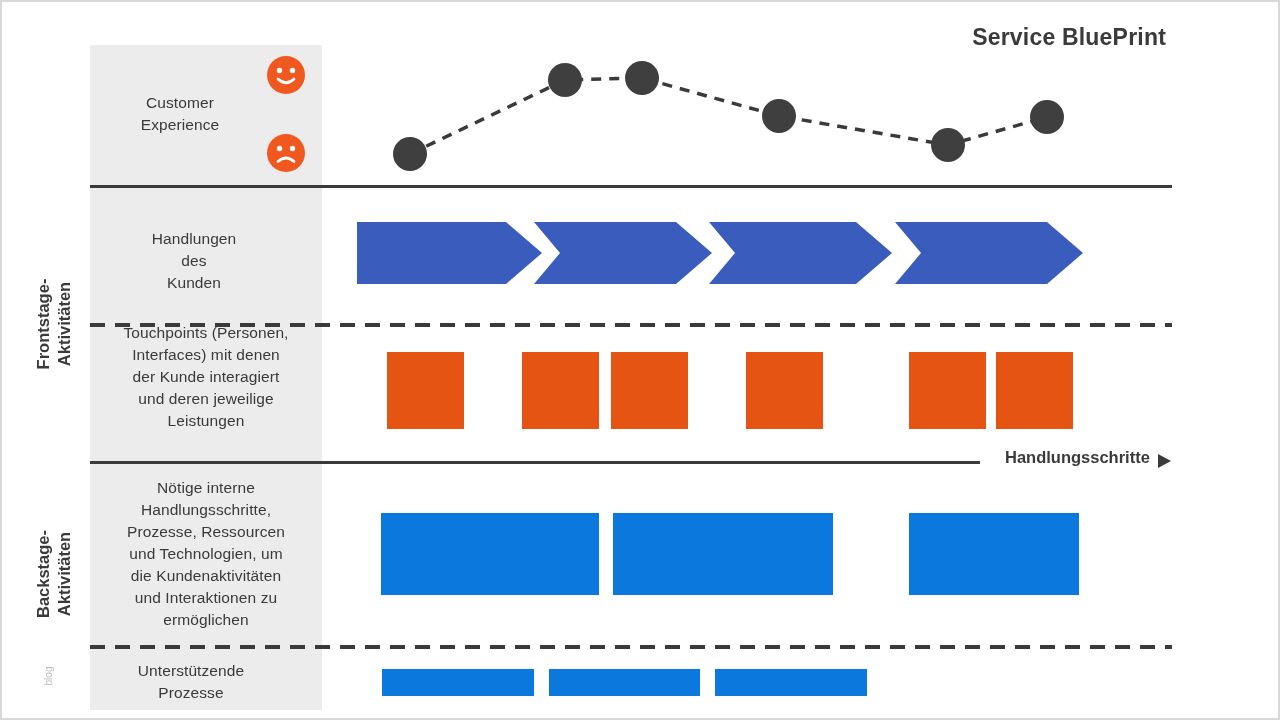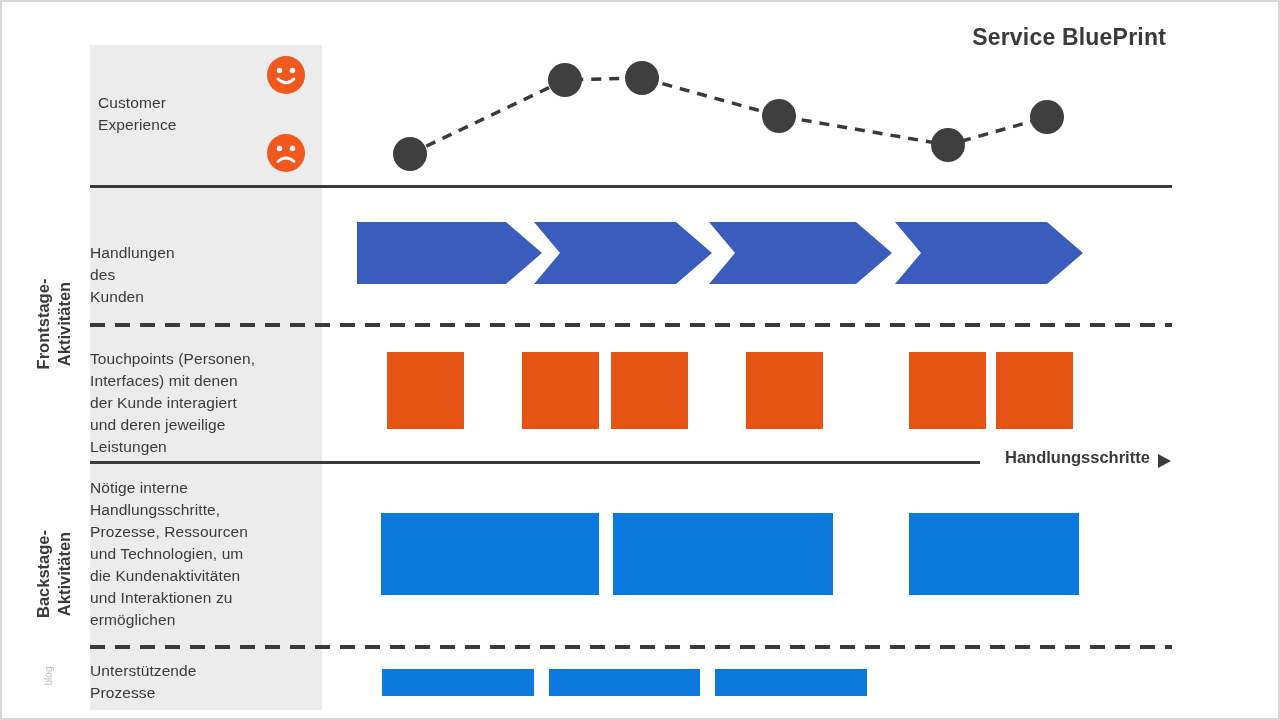--- a/index.html
+++ b/index.html
@@ -8,21 +8,21 @@
   #canvas {
     position:relative; width:1280px; height:720px;
     background:#ffffff; border:2px solid #d8d8d8; overflow:hidden;
     color:var(--text);
   }
   .panel {
     position:absolute; left:88px; top:43px; width:232px; height:665px;
     background:var(--panel);
   }
   .row-label {
-    position:absolute; white-space:pre-line; 
+    position:absolute; white-space:pre-line; text-align:center;
     font-size:15.5px; line-height:22px; color:var(--text); letter-spacing:0.1px;
   }
   .title {
     position:absolute; top:22px; right:112px; font-size:23px; font-weight:bold;
     color:var(--text); letter-spacing:0.2px;
   }
   .vlabel {
     position:absolute; font-weight:bold; font-size:16.5px; line-height:21px;
     text-align:center; white-space:pre-line; color:var(--text);
     transform:translate(-50%,-50%) rotate(-90deg); transform-origin:center;
@@ -62,24 +62,24 @@
 
   <div class="vlabel" style="left:52px; top:322px;">Frontstage-
 Aktivitäten</div>
   <div class="vlabel" style="left:52px; top:572px;">Backstage-
 Aktivitäten</div>
 
   <div class="watermark">blog</div>
 
   <div class="row-label" style="left:96px; top:90px; width:164px;">Customer
 Experience</div>
-  <div class="row-label" style="left:88px; top:240px; width:208px;">Handlungen
+  <div class="row-label" style="left:88px; top:226px; width:208px;">Handlungen
 des
 Kunden</div>
-  <div class="row-label" style="left:88px; top:346px; width:232px;">Touchpoints (Personen,
+  <div class="row-label" style="left:88px; top:320px; width:232px;">Touchpoints (Personen,
 Interfaces) mit denen
 der Kunde interagiert
 und deren jeweilige
 Leistungen</div>
   <div class="row-label" style="left:88px; top:475px; width:232px;">Nötige interne
 Handlungsschritte,
 Prozesse, Ressourcen
 und Technologien, um
 die Kundenaktivitäten
 und Interaktionen zu

